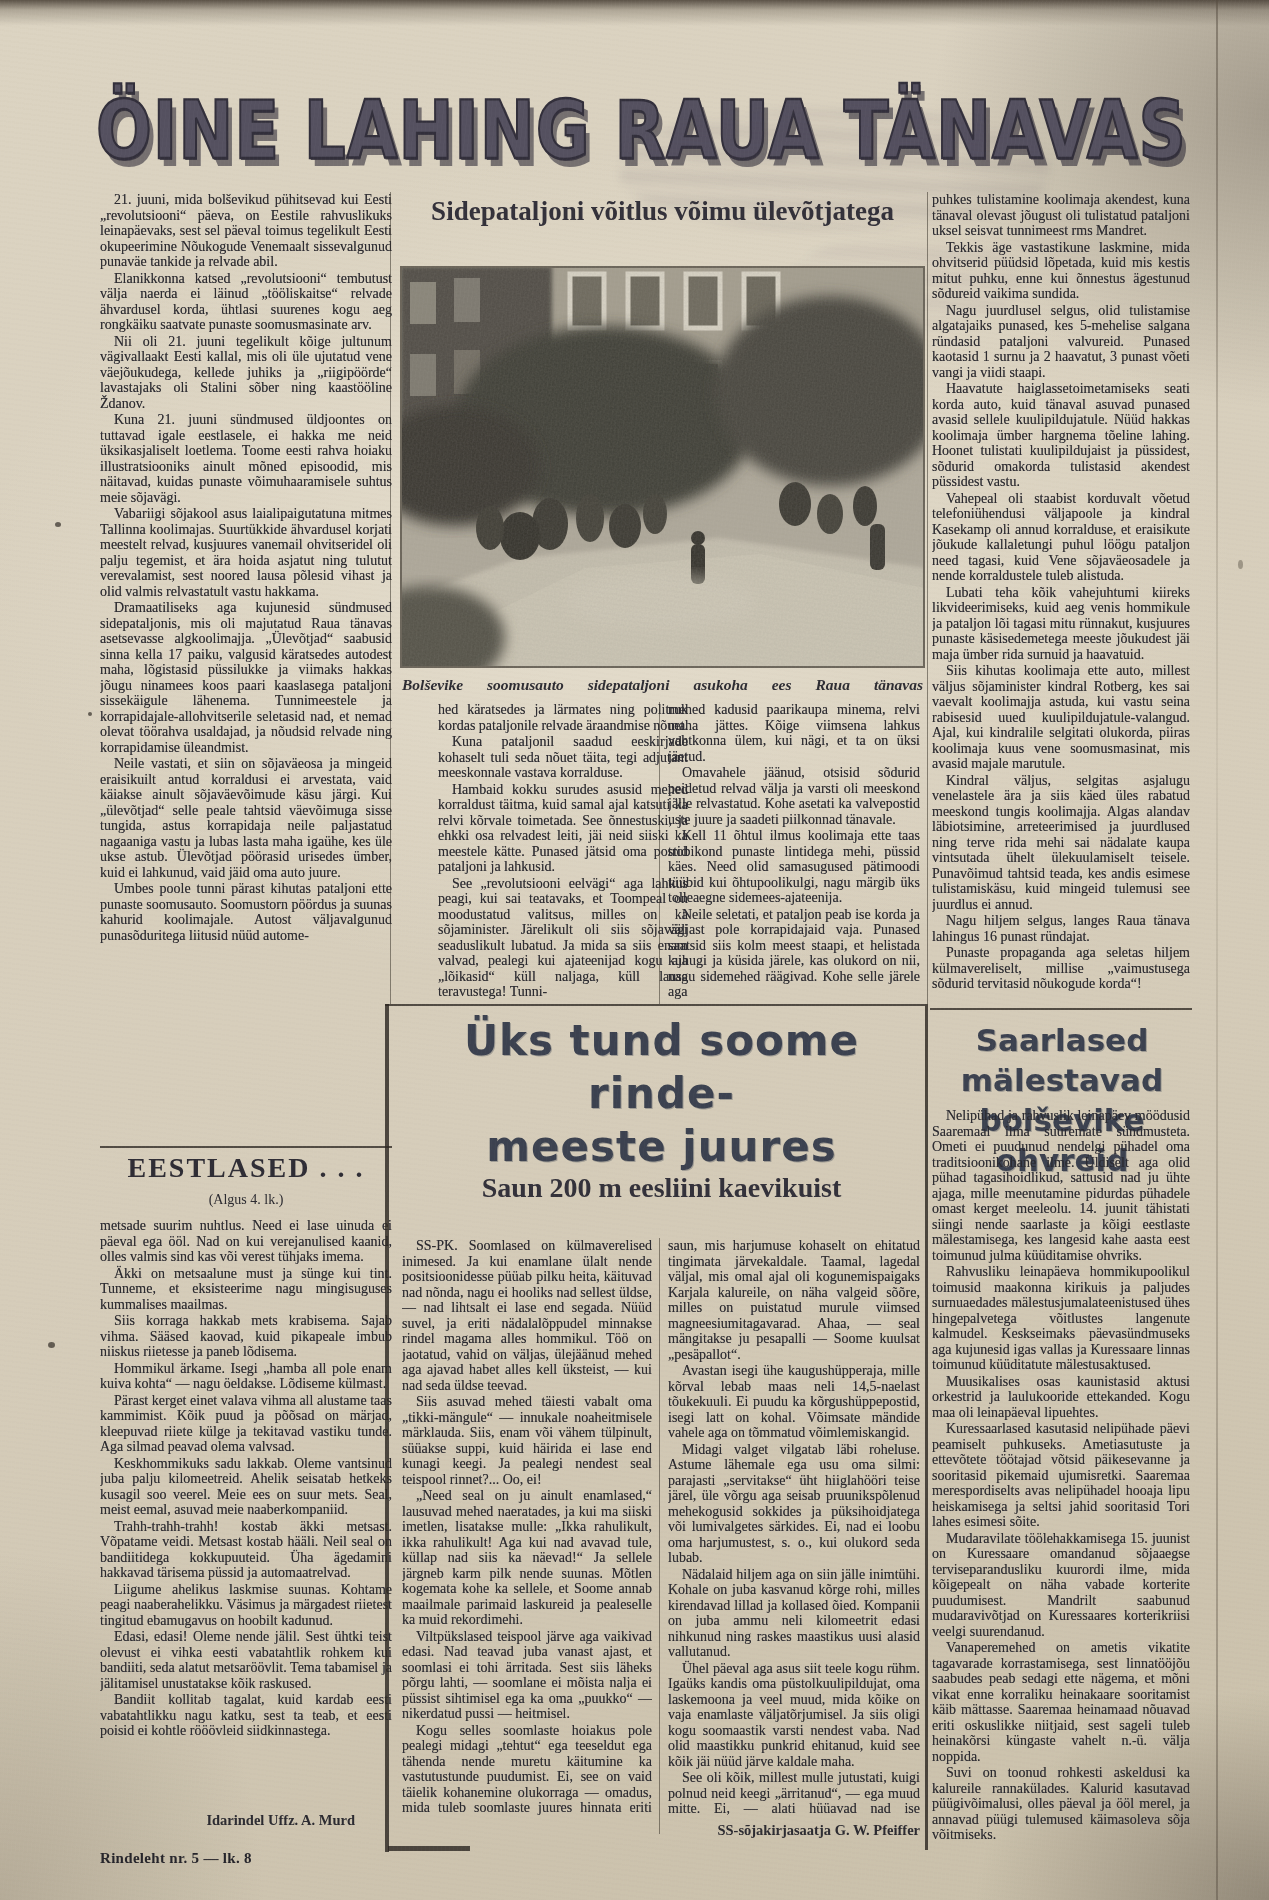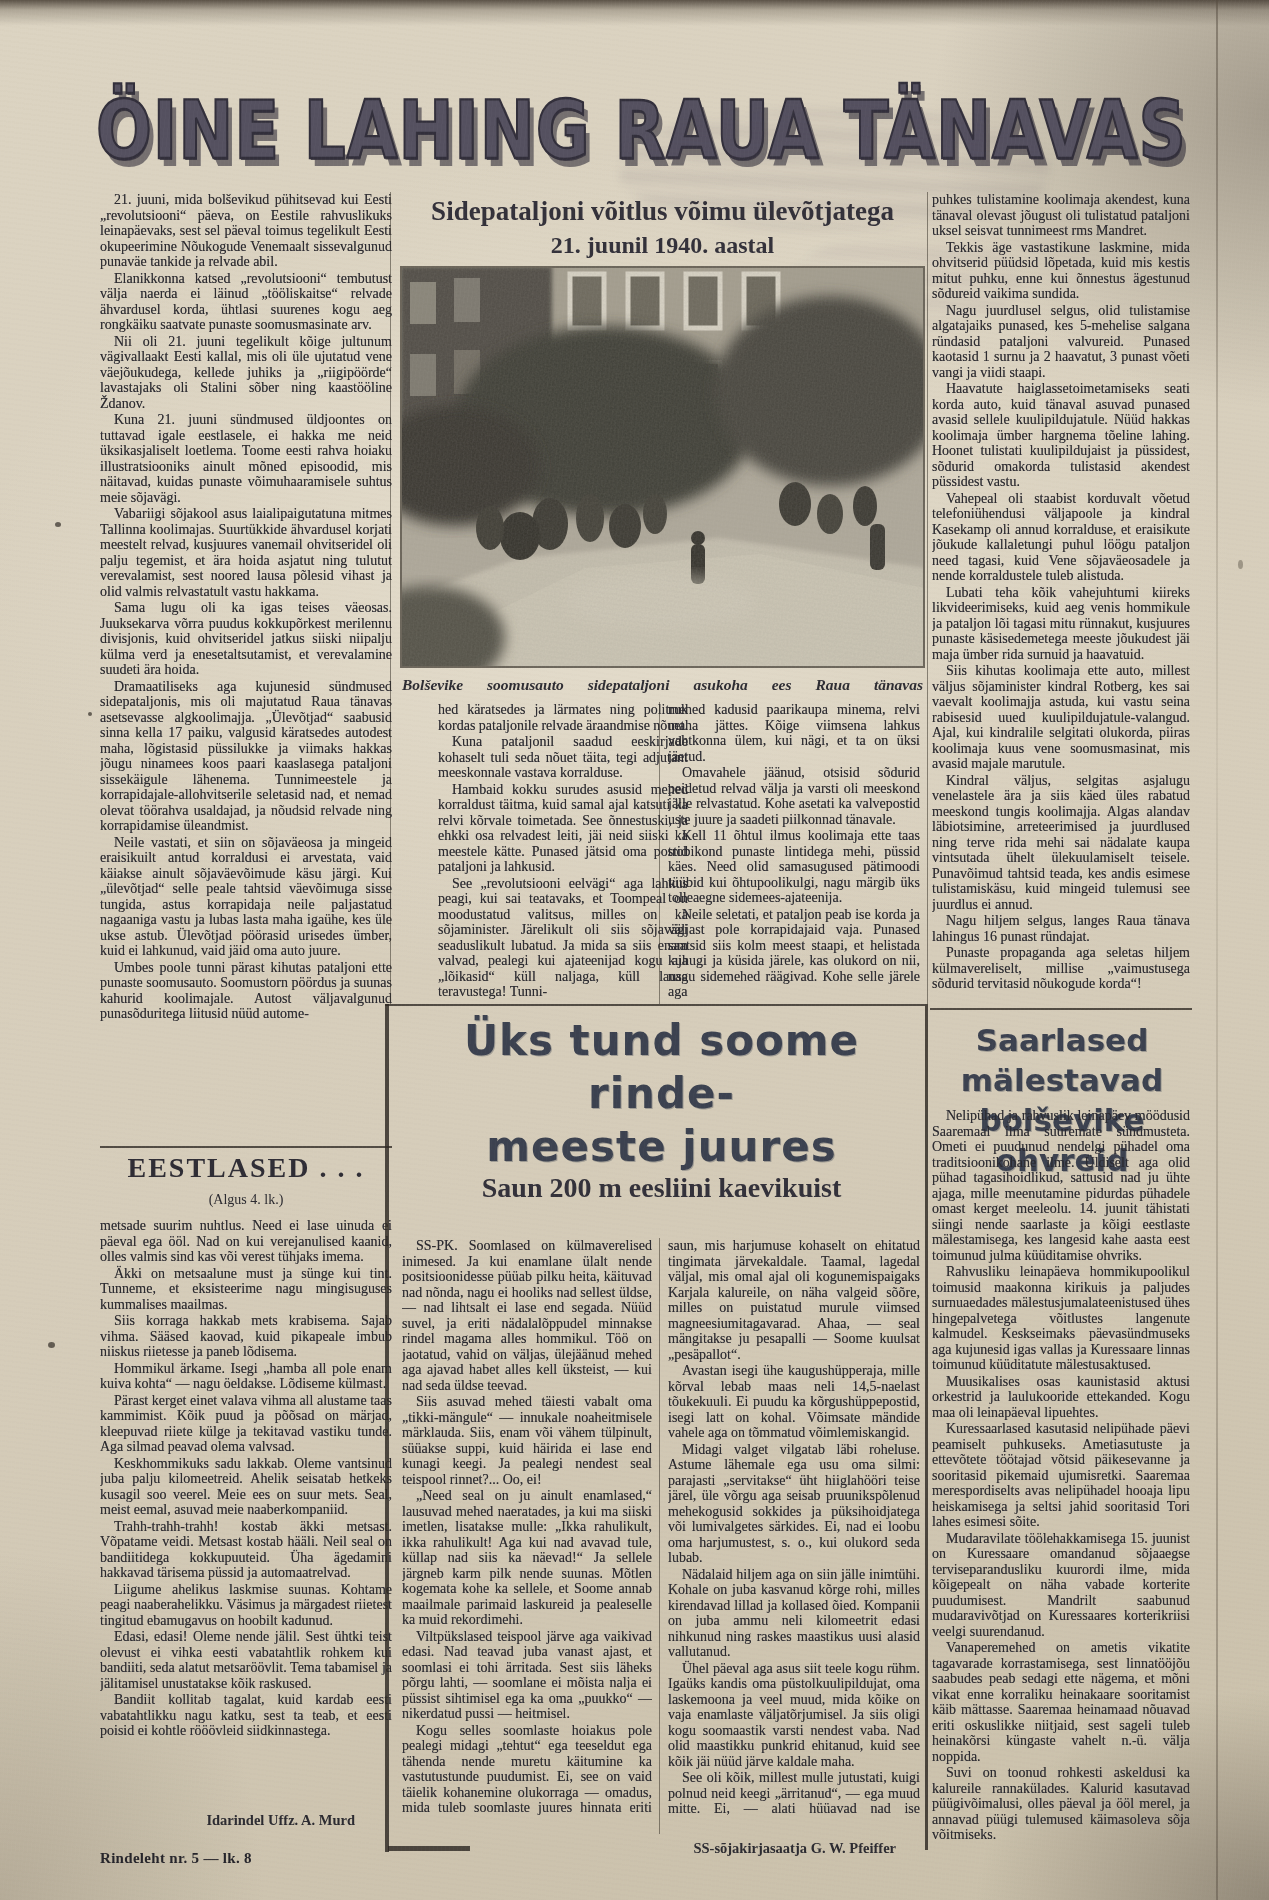--- a/index.html
+++ b/index.html
@@ -65,21 +65,20 @@
   <h1 class="masthead">ÖINE LAHING RAUA TÄNAVAS</h1>
   <div class="ghost" style="left:620px;top:110px;width:430px;height:120px;"></div>
   <div class="ghost" style="left:790px;top:238px;width:230px;height:90px;opacity:.7;"></div>
 
   <div class="abs body" style="left:100px;top:192px;width:292px;height:948px;">
       <p>21. juuni, mida bolševikud pühitsevad kui Eesti „revolutsiooni“ päeva, on Eestile rahvuslikuks leinapäevaks, sest sel päeval toimus tegelikult Eesti okupeerimine Nõukogude Venemaalt sissevalgunud punaväe tankide ja relvade abil.</p>
       <p>Elanikkonna katsed „revolutsiooni“ tembutust välja naerda ei läinud „tööliskaitse“ relvade ähvardusel korda, ühtlasi suurenes kogu aeg rongkäiku saatvate punaste soomusmasinate arv.</p>
       <p>Nii oli 21. juuni tegelikult kõige jultunum vägivallaakt Eesti kallal, mis oli üle ujutatud vene väejõukudega, kellede juhiks ja „riigipöörde“ lavastajaks oli Stalini sõber ning kaastööline Ždanov.</p>
       <p>Kuna 21. juuni sündmused üldjoontes on tuttavad igale eestlasele, ei hakka me neid üksikasjaliselt loetlema. Toome eesti rahva hoiaku illustratsiooniks ainult mõned episoodid, mis näitavad, kuidas punaste võimuhaaramisele suhtus meie sõjavägi.</p>
       <p>Vabariigi sõjakool asus laialipaigutatuna mitmes Tallinna koolimajas. Suurtükkide ähvardusel korjati meestelt relvad, kusjuures vanemail ohvitseridel oli palju tegemist, et ära hoida asjatut ning tulutut verevalamist, sest noored lausa põlesid vihast ja olid valmis relvastatult vastu hakkama.</p>
-      <p>Sama lugu oli ka igas teises väeosas. Juuksekarva võrra puudus kokkupõrkest merilennu divisjonis, kuid ohvitseridel jatkus siiski niipalju külma verd ja enesetaltsutamist, et verevalamine suudeti ära hoida.</p>
       <p>Dramaatiliseks aga kujunesid sündmused sidepataljonis, mis oli majutatud Raua tänavas asetsevasse algkoolimajja. „Ülevõtjad“ saabusid sinna kella 17 paiku, valgusid käratsedes autodest maha, lõgistasid püssilukke ja viimaks hakkas jõugu ninamees koos paari kaaslasega pataljoni sissekäigule lähenema. Tunnimeestele ja korrapidajale-allohvitserile seletasid nad, et nemad olevat töörahva usaldajad, ja nõudsid relvade ning korrapidamise üleandmist.</p>
       <p>Neile vastati, et siin on sõjaväeosa ja mingeid eraisikuilt antud korraldusi ei arvestata, vaid käiakse ainult sõjaväevõimude käsu järgi. Kui „ülevõtjad“ selle peale tahtsid väevõimuga sisse tungida, astus korrapidaja neile paljastatud nagaaniga vastu ja lubas lasta maha igaühe, kes üle ukse astub. Ülevõtjad pöörasid urisedes ümber, kuid ei lahkunud, vaid jäid oma auto juure.</p>
       <p>Umbes poole tunni pärast kihutas pataljoni ette punaste soomusauto. Soomustorn pöördus ja suunas kahurid koolimajale. Autost väljavalgunud punasõduritega liitusid nüüd autome-</p>
     </div>
 
   <div class="hrule" style="left:100px;top:1146px;width:292px;"></div>
   <h2 class="eest-title" style="margin:0;">EESTLASED . . .</h2>
   <div class="eest-note">(Algus 4. lk.)</div>
   <div class="abs body cont" style="left:100px;top:1218px;width:292px;height:590px;">
       <p>metsade suurim nuhtlus. Need ei lase uinuda ei päeval ega ööl. Nad on kui verejanulised kaanid, olles valmis sind kas või verest tühjaks imema.</p>
@@ -89,21 +88,20 @@
       <p>Pärast kerget einet valava vihma all alustame taas kammimist. Kõik puud ja põõsad on märjad, kleepuvad riiete külge ja tekitavad vastiku tunde. Aga silmad peavad olema valvsad.</p>
       <p>Keskhommikuks sadu lakkab. Oleme vantsinud juba palju kilomeetreid. Ahelik seisatab hetkeks kusagil soo veerel. Meie ees on suur mets. Seal, meist eemal, asuvad meie naaberkompaniid.</p>
       <p>Trahh-trahh-trahh! kostab äkki metsast. Võpatame veidi. Metsast kostab hääli. Neil seal on bandiitidega kokkupuuteid. Üha ägedamini hakkavad tärisema püssid ja automaatrelvad.</p>
       <p>Liigume ahelikus laskmise suunas. Kohtame peagi naaberahelikku. Väsimus ja märgadest riietest tingitud ebamugavus on hoobilt kadunud.</p>
       <p>Edasi, edasi! Oleme nende jälil. Sest ühtki teist olevust ei vihka eesti vabatahtlik rohkem kui bandiiti, seda alatut metsaröövlit. Tema tabamisel ja jälitamisel unustatakse kõik raskused.</p>
       <p>Bandiit kollitab tagalat, kuid kardab eesti vabatahtlikku nagu katku, sest ta teab, et eesti poisid ei kohtle rööövleid siidkinnastega.</p>
     </div>
   <div class="byline" style="left:100px;top:1812px;width:255px;">Idarindel Uffz. A. Murd</div>
 
   <div class="abs subhead1" style="left:400px;top:196px;width:525px;">Sidepataljoni võitlus võimu ülevõtjatega</div>
-  <div class="abs subhead2" style="left:400px;top:232px;width:525px;">21. juunil 1940. aastal</div>
 
   <figure class="photo-frame">
     <svg width="525" height="402" viewBox="0 0 525 402" preserveAspectRatio="none">
       <defs>
         <filter id="ns" x="0" y="0" width="100%" height="100%">
           <feTurbulence type="fractalNoise" baseFrequency="0.55" numOctaves="2" stitchTiles="stitch"></feTurbulence>
           <feColorMatrix type="matrix" values="0 0 0 0 0.33  0 0 0 0 0.31  0 0 0 0 0.27  0 0 0 0.55 0"></feColorMatrix>
         </filter>
         <filter id="bl">
             <feGaussianBlur stdDeviation="7"></feGaussianBlur>
@@ -190,21 +188,21 @@
       <p>Kogu selles soomlaste hoiakus pole pealegi midagi „tehtut“ ega teeseldut ega tähenda nende muretu käitumine ka vastutustunde puudumist. Ei, see on vaid täielik kohanemine olukorraga — omadus, mida tuleb soomlaste juures hinnata eriti kõrgelt. Ja nõnda kohaneda suudab ainult see, kes üksikvõitlejana ürgmetsas omab ka looduseinimese täiuslikku meelteravust. Pealeselle on see ka iseloomuomaduseks.</p>
     </div>
   <div class="abs body cont" style="left:668px;top:1238px;width:252px;height:580px;">
       <p>saun, mis harjumuse kohaselt on ehitatud tingimata järvekaldale. Taamal, lagedal väljal, mis omal ajal oli kogunemispaigaks Karjala kalureile, on näha valgeid sõõre, milles on puistatud murule viimsed magneesiumitagavarad. Ahaa, — seal mängitakse ju pesapalli — Soome kuulsat „pesäpallot“.</p>
       <p>Avastan isegi ühe kaugushüpperaja, mille kõrval lebab maas neli 14,5-naelast tõukekuuli. Ei puudu ka kõrgushüppepostid, isegi latt on kohal. Võimsate mändide vahele aga on tõmmatud võimlemiskangid.</p>
       <p>Midagi valget vilgatab läbi roheluse. Astume lähemale ega usu oma silmi: parajasti „servitakse“ üht hiiglahööri teise järel, üle võrgu aga seisab pruunikspõlenud mehekogusid sokkides ja püksihoidjatega või lumivalgetes särkides. Ei, nad ei loobu oma harjumustest, s. o., kui olukord seda lubab.</p>
       <p>Nädalaid hiljem aga on siin jälle inimtühi. Kohale on juba kasvanud kõrge rohi, milles kirendavad lillad ja kollased õied. Kompanii on juba ammu neli kilomeetrit edasi nihkunud ning raskes maastikus uusi alasid vallutanud.</p>
       <p>Ühel päeval aga asus siit teele kogu rühm. Igaüks kandis oma püstolkuulipildujat, oma laskemoona ja veel muud, mida kõike on vaja enamlaste väljatõrjumisel. Ja siis oligi kogu soomaastik varsti nendest vaba. Nad olid maastikku punkrid ehitanud, kuid see kõik jäi nüüd järve kaldale maha.</p>
       <p>See oli kõik, millest mulle jutustati, kuigi polnud neid keegi „ärritanud“, — ega muud mitte. Ei, — alati hüüavad nad ise esimesena: Nad tulevad!</p>
     </div>
-  <div class="byline" style="left:644px;top:1822px;width:252px;margin-top:18px;">SS-sõjakirjasaatja G. W. Pfeiffer</div>
+  <div class="byline" style="left:668px;top:1822px;width:252px;">SS-sõjakirjasaatja G. W. Pfeiffer</div>
 
   <div class="hrule" style="left:930px;top:1008px;width:262px;"></div>
   <h2 class="saar-title big-sans" style="margin:0;">
     <div>Saarlased mälestavad</div>
     <div>bolševike ohvreid</div>
   </h2>
   <div class="abs body" style="left:932px;top:1108px;width:258px;height:738px;">
       <p>Nelipühad ja rahvuslik leinapäev möödusid Saaremaal ilma suuremate sündmusteta. Ometi ei puudunud nendelgi pühadel oma traditsioonikohane ilme. Üldiselt aga olid pühad tagasihoidlikud, sattusid nad ju ühte ajaga, mille meenutamine pidurdas pühadele omast kerget meeleolu. 14. juunit tähistati siingi nende saarlaste ja kõigi eestlaste mälestamisega, kes langesid kahe aasta eest toimunud julma küüditamise ohvriks.</p>
       <p>Rahvusliku leinapäeva hommikupoolikul toimusid maakonna kirikuis ja paljudes surnuaedades mälestusjumalateenistused ühes hingepalvetega võitlustes langenute kalmudel. Keskseimaks päevasündmuseks aga kujunesid igas vallas ja Kuressaare linnas toimunud küüditatute mälestusaktused.</p>
       <p>Muusikalises osas kaunistasid aktusi orkestrid ja laulukooride ettekanded. Kogu maa oli leinapäeval lipuehtes.</p>

